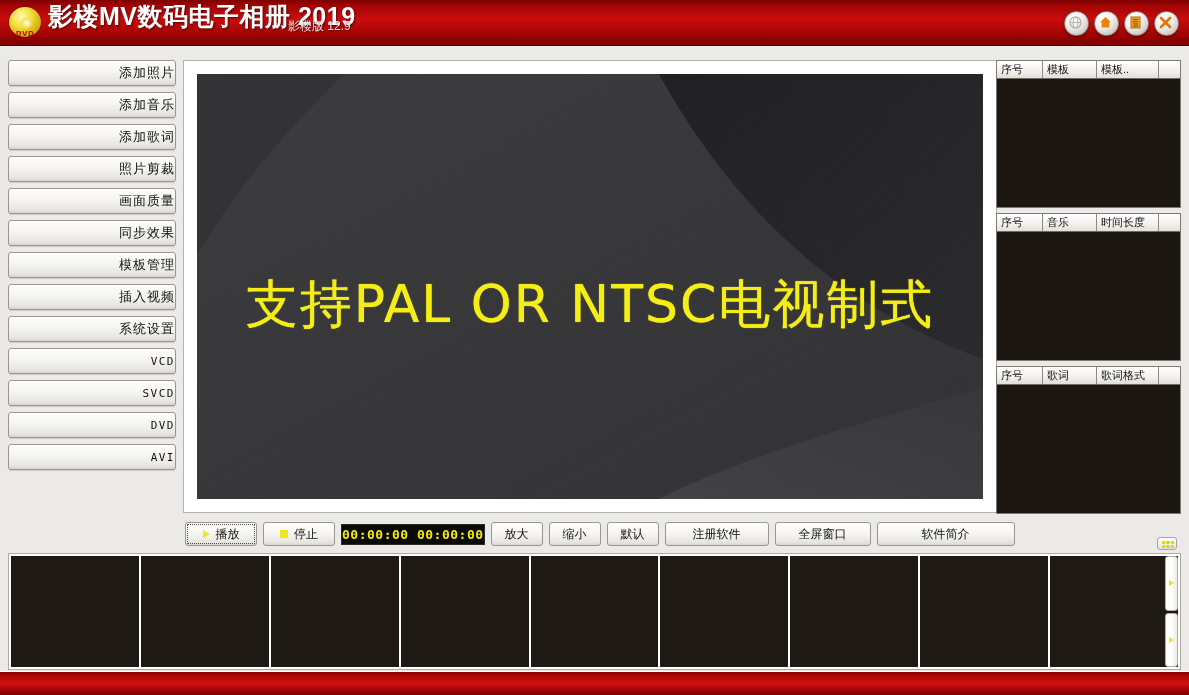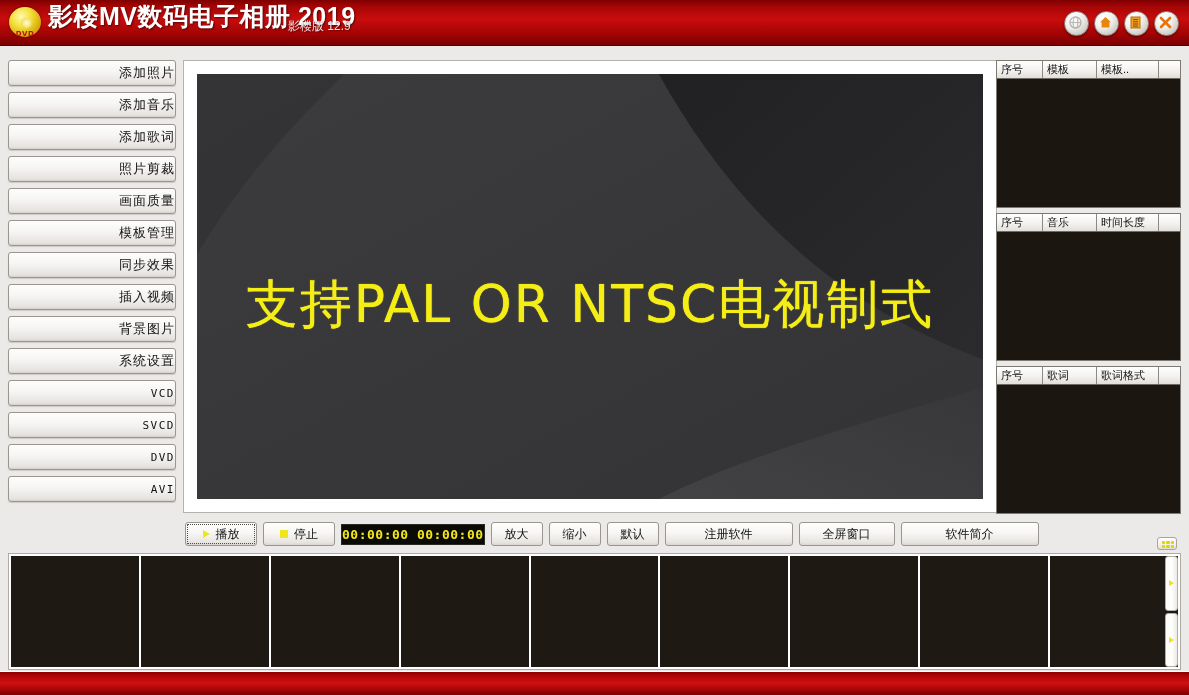--- a/index.html
+++ b/index.html
@@ -371,30 +371,27 @@
       <div class="side-btn">
         <span>添加歌词</span>
       </div>
       <div class="side-btn">
         <span>照片剪裁</span>
       </div>
       <div class="side-btn">
         <span>画面质量</span>
       </div>
       <div class="side-btn">
+        <span>同步效果</span>
+      </div>
+      <div class="side-btn">
         <span>模板管理</span>
       </div>
       <div class="side-btn">
-        <span>同步效果</span>
-      </div>
-      <div class="side-btn">
         <span>插入视频</span>
-      </div>
-      <div class="side-btn">
-        <span>背景图片</span>
       </div>
       <div class="side-btn">
         <span>系统设置</span>
       </div>
       <div class="side-btn latin">
         <span>VCD</span>
       </div>
       <div class="side-btn latin">
         <span>SVCD</span>
       </div>
@@ -438,21 +435,21 @@
       <span>播放</span>
     </div>
     <div class="tbtn" style="width:72px">
       <span class="sq-stop"></span>
       <span>停止</span>
     </div>
     <div class="timecode">00:00:00 00:00:00</div>
     <div class="tbtn" style="width:52px">放大</div>
     <div class="tbtn" style="width:52px">缩小</div>
     <div class="tbtn" style="width:52px">默认</div>
-    <div class="tbtn" style="width:128px">注册软件</div>
+    <div class="tbtn" style="width:104px">注册软件</div>
     <div class="tbtn" style="width:96px">全屏窗口</div>
     <div class="tbtn" style="width:138px">软件简介</div>
   </div>
 
   <div class="rpanel" id="panel-0" style="top:60px;height:148px">
       <div class="rp-head">
         <div class="rp-col c1">序号</div>
         <div class="rp-col c2">模板</div>
         <div class="rp-col c3">模板..</div>
         <div class="rp-col cfill"></div>

